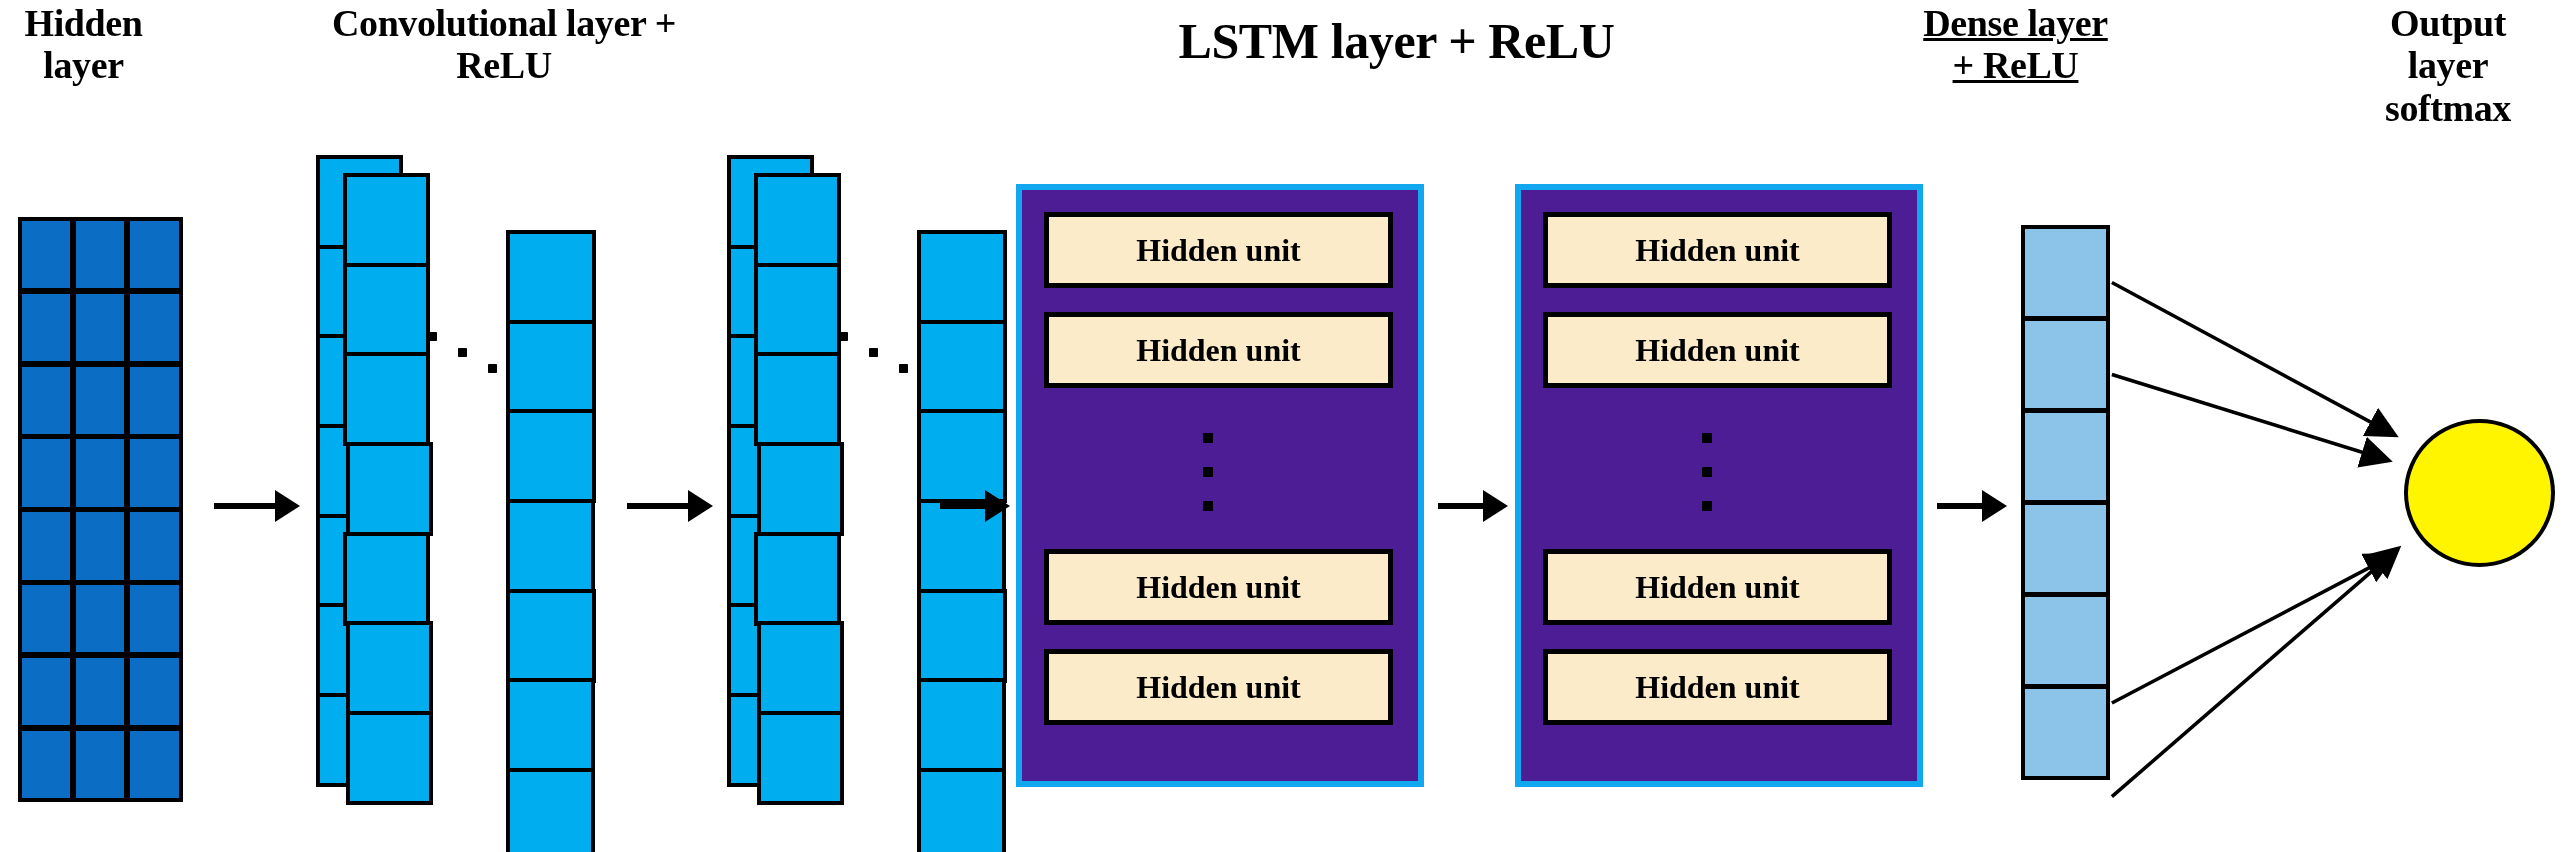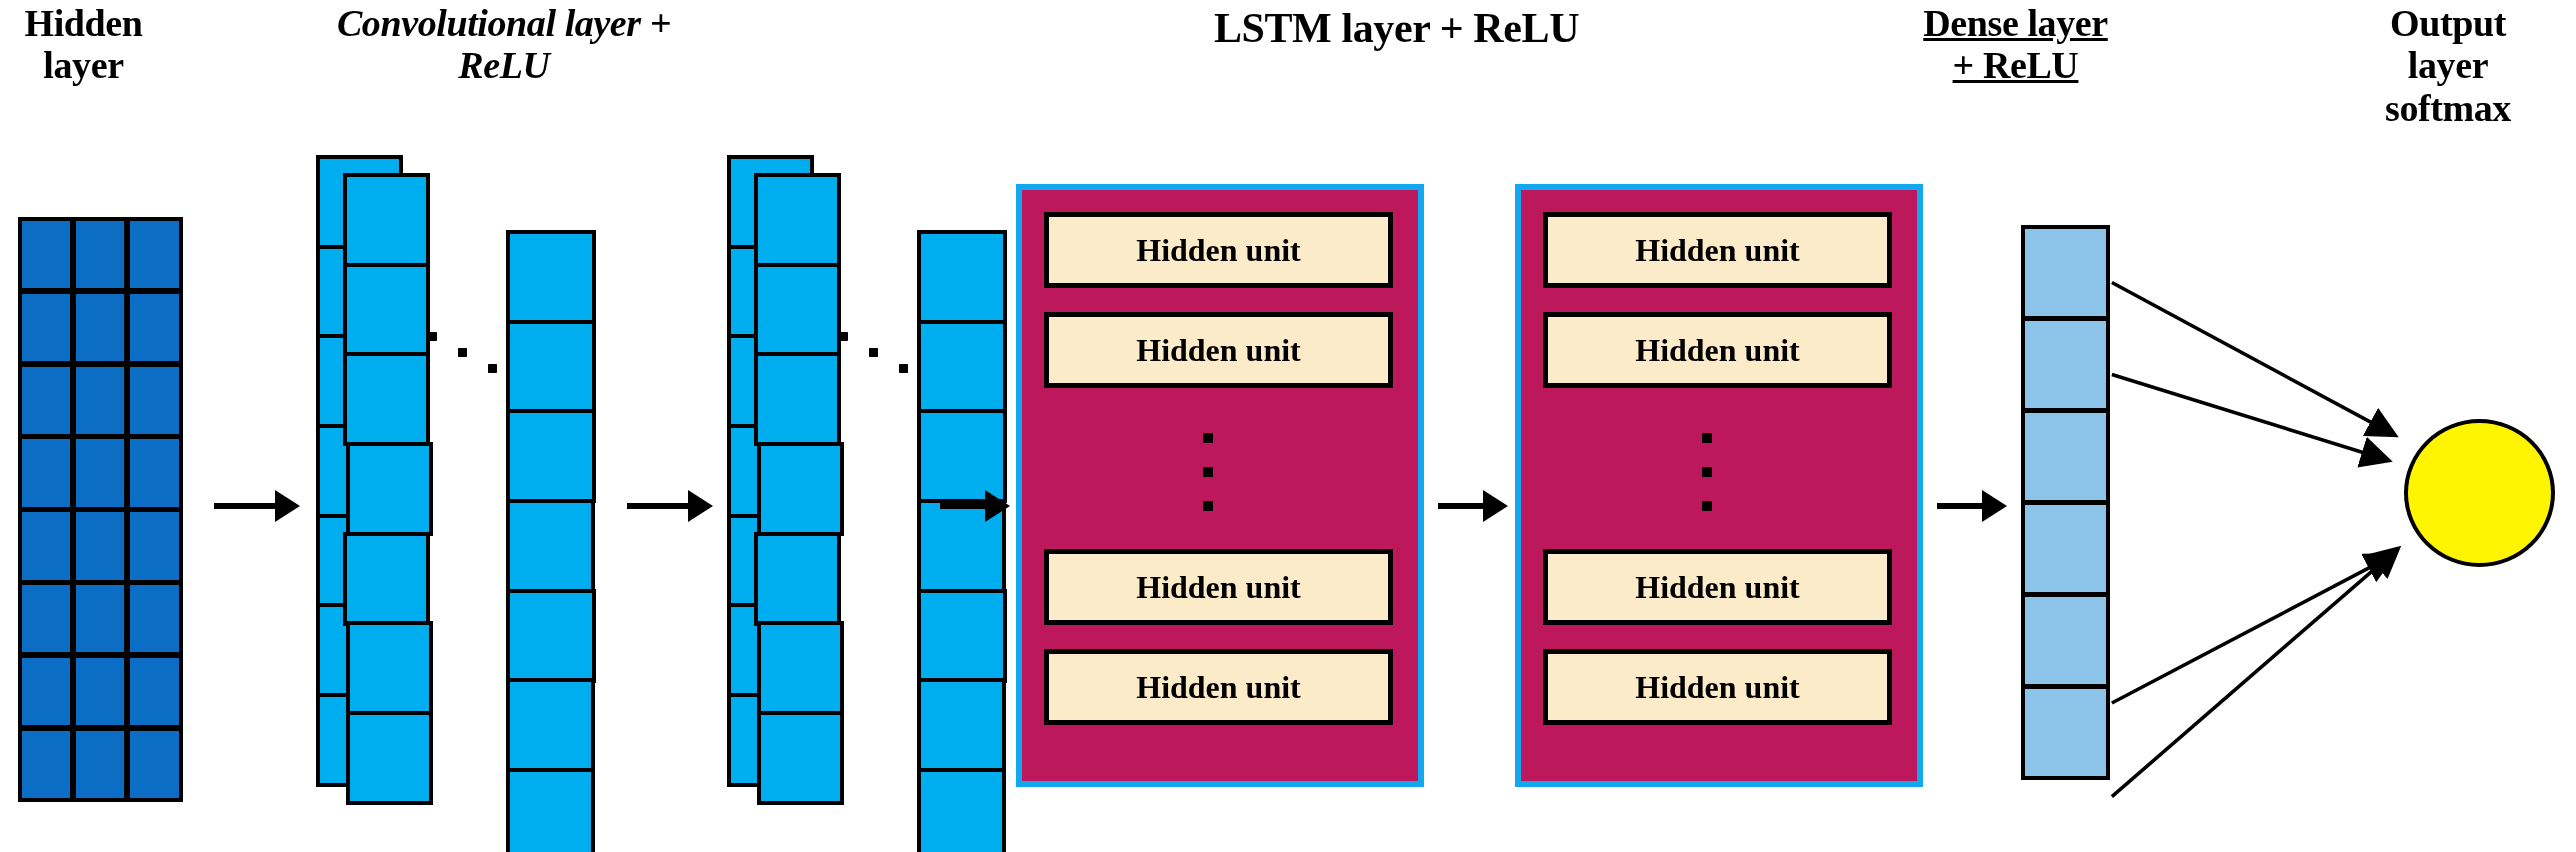--- a/index.html
+++ b/index.html
@@ -28,21 +28,21 @@
               border-radius:0.8px;display:block;}
 
   
   .arrow{position:absolute;height:5.6px;background:#000;}
   .arrow::after{content:"";position:absolute;right:-24px;top:-13.5px;
                 width:0;height:0;border-top:16px solid transparent;
                 border-bottom:16px solid transparent;border-left:25.4px solid #000;}
 
   
   .lstmbox{position:absolute;border:6.3px solid #12A8F0;box-sizing:border-box;
-           background:#be185d;}
+           background:#4c1d95;}
   .hunit{position:absolute;background:#FBEBC8;border:5.6px solid #000;
          box-sizing:border-box;display:flex;align-items:center;
          justify-content:center;font-weight:bold;color:#000;
          font-size:32px;letter-spacing:0px;}
   .vdots{position:absolute;}
   .vdots i{position:absolute;left:0;width:10.3px;height:10.3px;background:#000;
            border-radius:0.8px;display:block;}
 
   
   .dense{position:absolute;display:grid;background:#000;border:4px solid #000;
@@ -57,24 +57,24 @@
          pointer-events:none;}
 </style>
 </head>
 <body>
 
 <div class="stage">
 
   <div class="hdr" style="left:0px;top:1.6px;width:167px;font-size:38px;">Hidden
 layer</div>
 
-  <div class="hdr" style="left:282px;top:1.6px;width:444px;font-size:38px;font-style:italic;">Convolutional layer +
+  <div class="hdr" style="left:282px;top:1.6px;width:444px;font-size:38px;">Convolutional layer +
 ReLU</div>
 
-  <div class="hdr" style="left:1111px;top:5px;width:571px;font-size:42px;">LSTM layer + ReLU</div>
+  <div class="hdr" style="left:1111px;top:13px;width:571px;font-size:50px;">LSTM layer + ReLU</div>
 
   <div class="hdr" style="left:1849px;top:1.6px;width:333px;font-size:38px;text-decoration:underline;">Dense layer
 + ReLU</div>
 
   <div class="hdr" style="left:2325px;top:1.6px;width:246px;font-size:38px;">Output
 layer
 softmax</div>
 
   <div class="inputgrid" style="left:17.5px;top:217px;width:165px;height:585px;
               grid-template-columns:repeat(3,1fr);grid-template-rows:repeat(8,1fr);">

